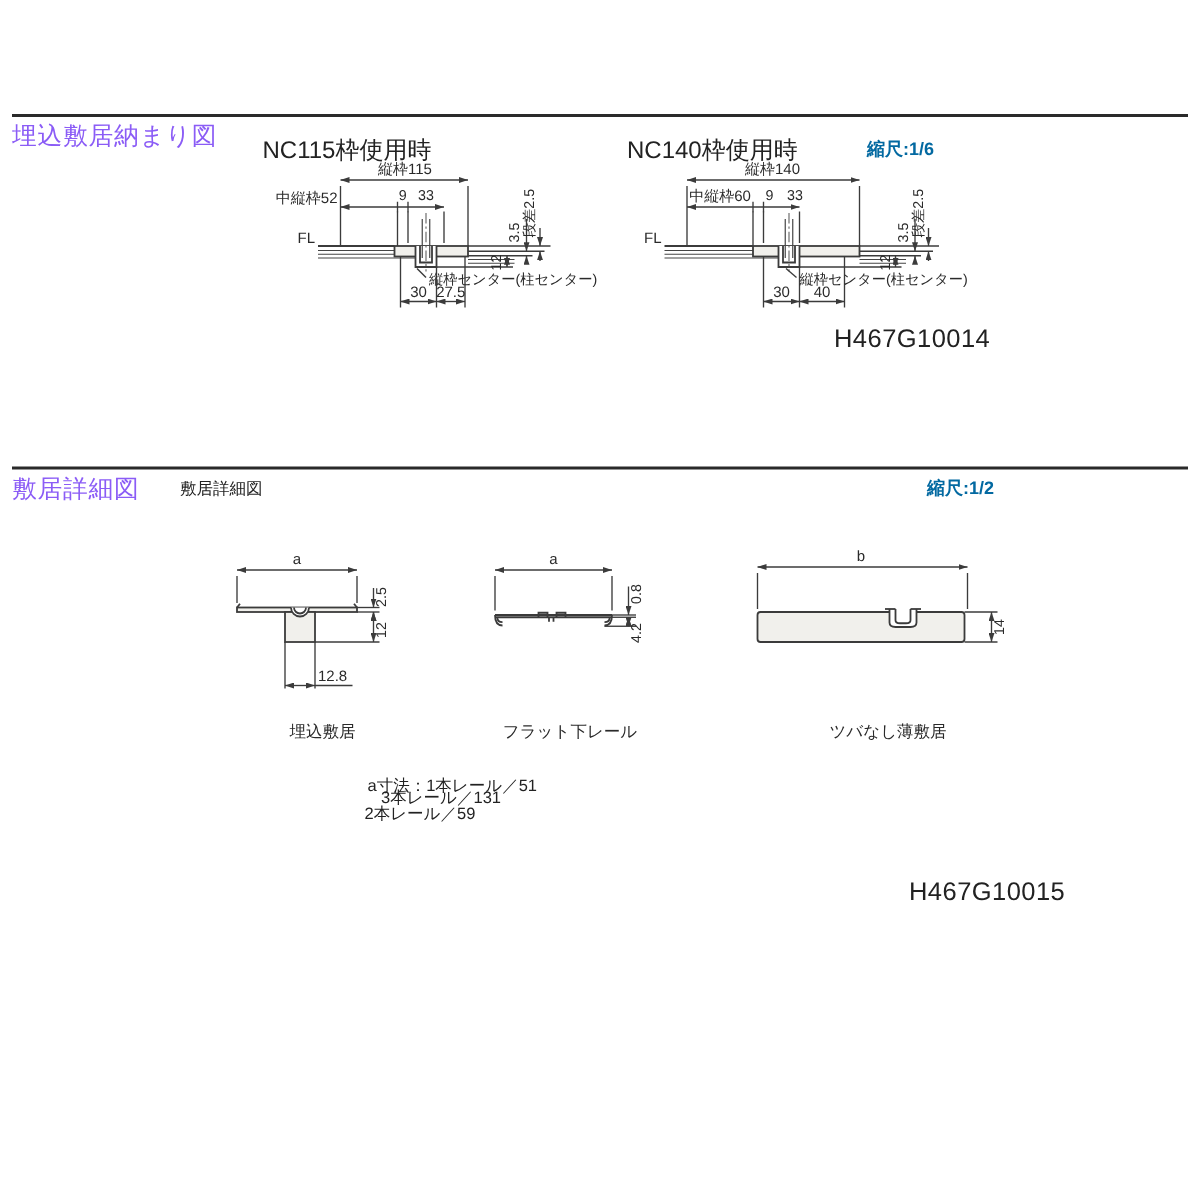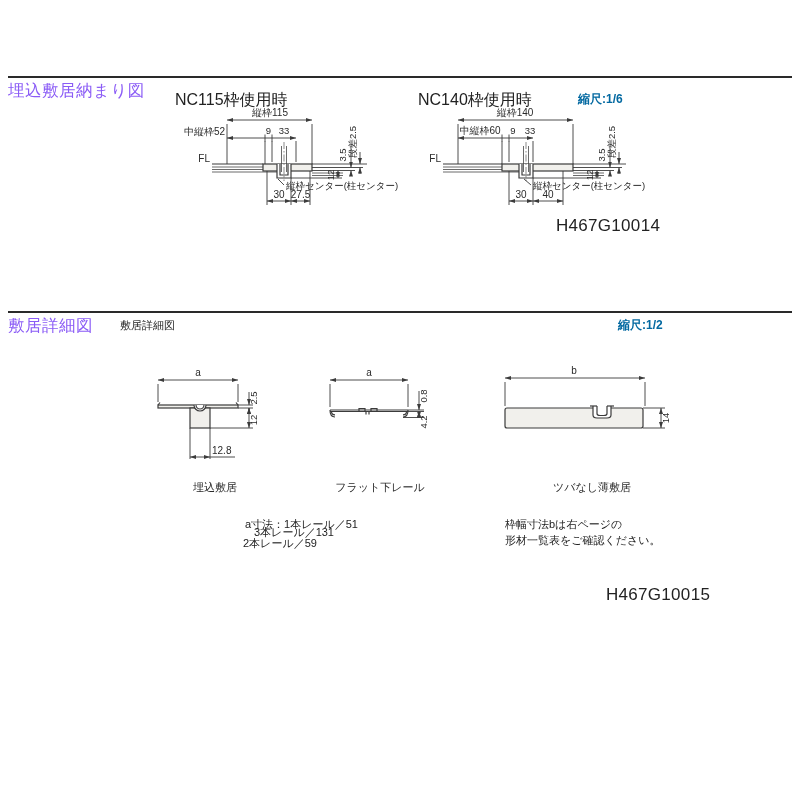--- a/index.html
+++ b/index.html
@@ -261,20 +261,16 @@
     </g>
     <text class="dt" x="96" y="9" text-anchor="middle">b</text>
     <text class="dts" x="191" y="53" text-anchor="middle" transform="rotate(-90 191 53)">14</text>
     <text class="lbl" x="114" y="126" text-anchor="middle">ツバなし薄敷居</text>
   </svg>
 
   <div class="abs note" style="left:205px;top:517px;margin-left:40px;">a寸法：1本レール／51</div>
   <div class="abs note" style="left:243px;top:536px;">2本レール／59</div>
   <div class="abs note" style="left:243px;top:525px;margin-left:11px;">3本レール／131</div>
 
-  <div class="abs note" style="left:505px;top:517px;">
-    <div>枠幅寸法bは右ページの</div>
-    <div>形材一覧表をご確認ください。</div>
-  </div>
 
   <div class="abs doc-code" style="left:606px;top:573px;margin-top:12px;">H467G10015</div>
 
 </div>
 
 </body></html>

